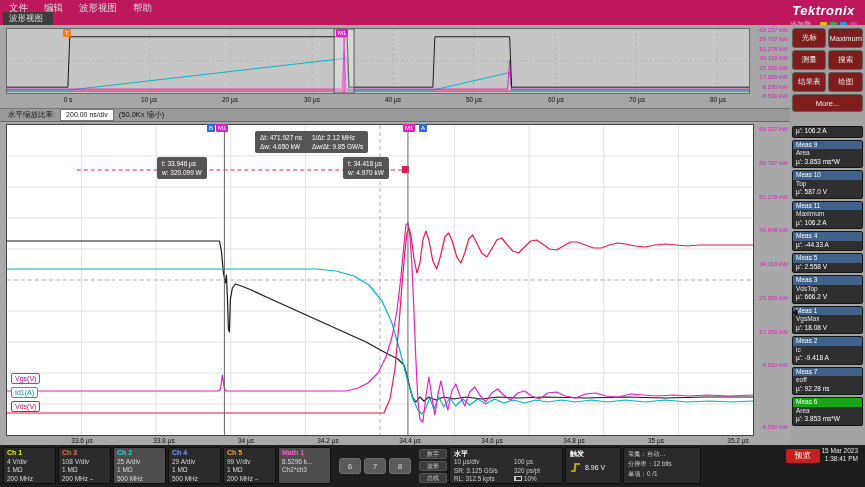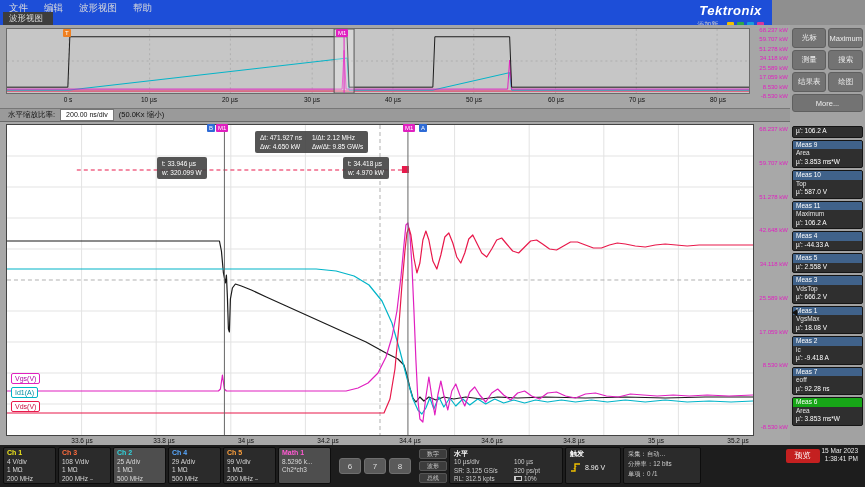--- a/index.html
+++ b/index.html
@@ -1,20 +1,20 @@
 <!DOCTYPE html>
 <html lang="zh"><head>
 <meta charset="utf-8">
 <style>
   * { box-sizing: border-box; margin: 0; padding: 0; }
   html,body { width:865px; height:487px; }
   body { position:relative; background:#8f8f8f; font-family:"Liberation Sans", sans-serif; overflow:hidden; }
 
   
-  .topbar { position:absolute; left:0; top:0; width:772px; height:25px; background:#1d4ed8; }
+  .topbar { position:absolute; left:0; top:0; width:865px; height:25px; background:#be185d; }
   .menu { position:absolute; left:2px; top:1px; display:flex; gap:2px; }
   .menu-item { color:#dcdcdc; font-size:9.5px; padding:1px 7px; cursor:default; }
   .view-tab { position:absolute; left:3px; bottom:0; background:#3d3d3d; color:#d8d8d8; font-size:8.5px; padding:1px 10px 0 6px; }
   .brand { position:absolute; right:8px; top:1px; text-align:center; }
   .brand-name { color:#fff; font-size:13px; font-weight:bold; font-style:italic; letter-spacing:0.5px; }
   .brand-row { display:flex; gap:3px; align-items:center; justify-content:flex-end; margin-top:1px; }
   .add-new { color:#cfcfcf; font-size:7px; }
   .chip { width:7px; height:7px; display:inline-block; border-radius:1px; }
   .chip1{background:#f0c000}.chip2{background:#2fa849}.chip3{background:#1c9dd8}.chip4{background:#d8359b}
 
@@ -49,21 +49,21 @@
   .readout-grid { display:grid; grid-template-columns:auto auto; column-gap:10px; }
   .trace-label { position:absolute; left:4px; background:#fff; border:1px solid; font-size:7px; line-height:9px; padding:0 3px; border-radius:2px; z-index:4; }
   .tl-vgs { border-color:#e020c0; color:#b000a0; top:248px; }
   .tl-id  { border-color:#00b4c8; color:#008ca0; top:262px; }
   .tl-vds { border-color:#e8194b; color:#c81040; top:276px; }
   .expand-arrow { position:absolute; left:790px; top:307px; color:#111; font-size:9px; z-index:6; }
 
   
   .sidebar { position:absolute; left:790px; top:25px; width:75px; height:420px; background:#a2a2a2; padding:3px 2px 2px; }
   .btn-grid { display:grid; grid-template-columns:1fr 1fr; gap:2px; }
-  .sbtn { height:20px; background:#737373; border:1px solid #5f5f5f; border-radius:3px; color:#eee; font-size:7.5px; display:flex; align-items:center; justify-content:center; cursor:default; }
+  .sbtn { height:20px; background:#7f1d1d; border:1px solid #5f5f5f; border-radius:3px; color:#eee; font-size:7.5px; display:flex; align-items:center; justify-content:center; cursor:default; }
   .sbtn.wide { grid-column:1 / 3; height:18px; }
   .meas-list { margin-top:14px; display:flex; flex-direction:column; gap:2px; }
   .meas { background:#2f2f2f; border:1px solid #151515; border-radius:2px; overflow:hidden; }
   .meas-id { background:#40628a; color:#fff; font-size:6.5px; line-height:8.5px; padding:0 3px; }
   .meas-id.green { background:#17a617; }
   .meas-name { font-size:6.5px; line-height:8.5px; color:#e6e6e6; padding:0 3px; }
   .meas-value { font-size:6.5px; line-height:8.5px; color:#fff; padding:0 3px 1px; }
 
   
   .bottombar { position:absolute; left:0; top:445px; width:865px; height:42px; background:#1d1d1d; display:flex; align-items:flex-start; gap:2px; padding:2px 3px; }

